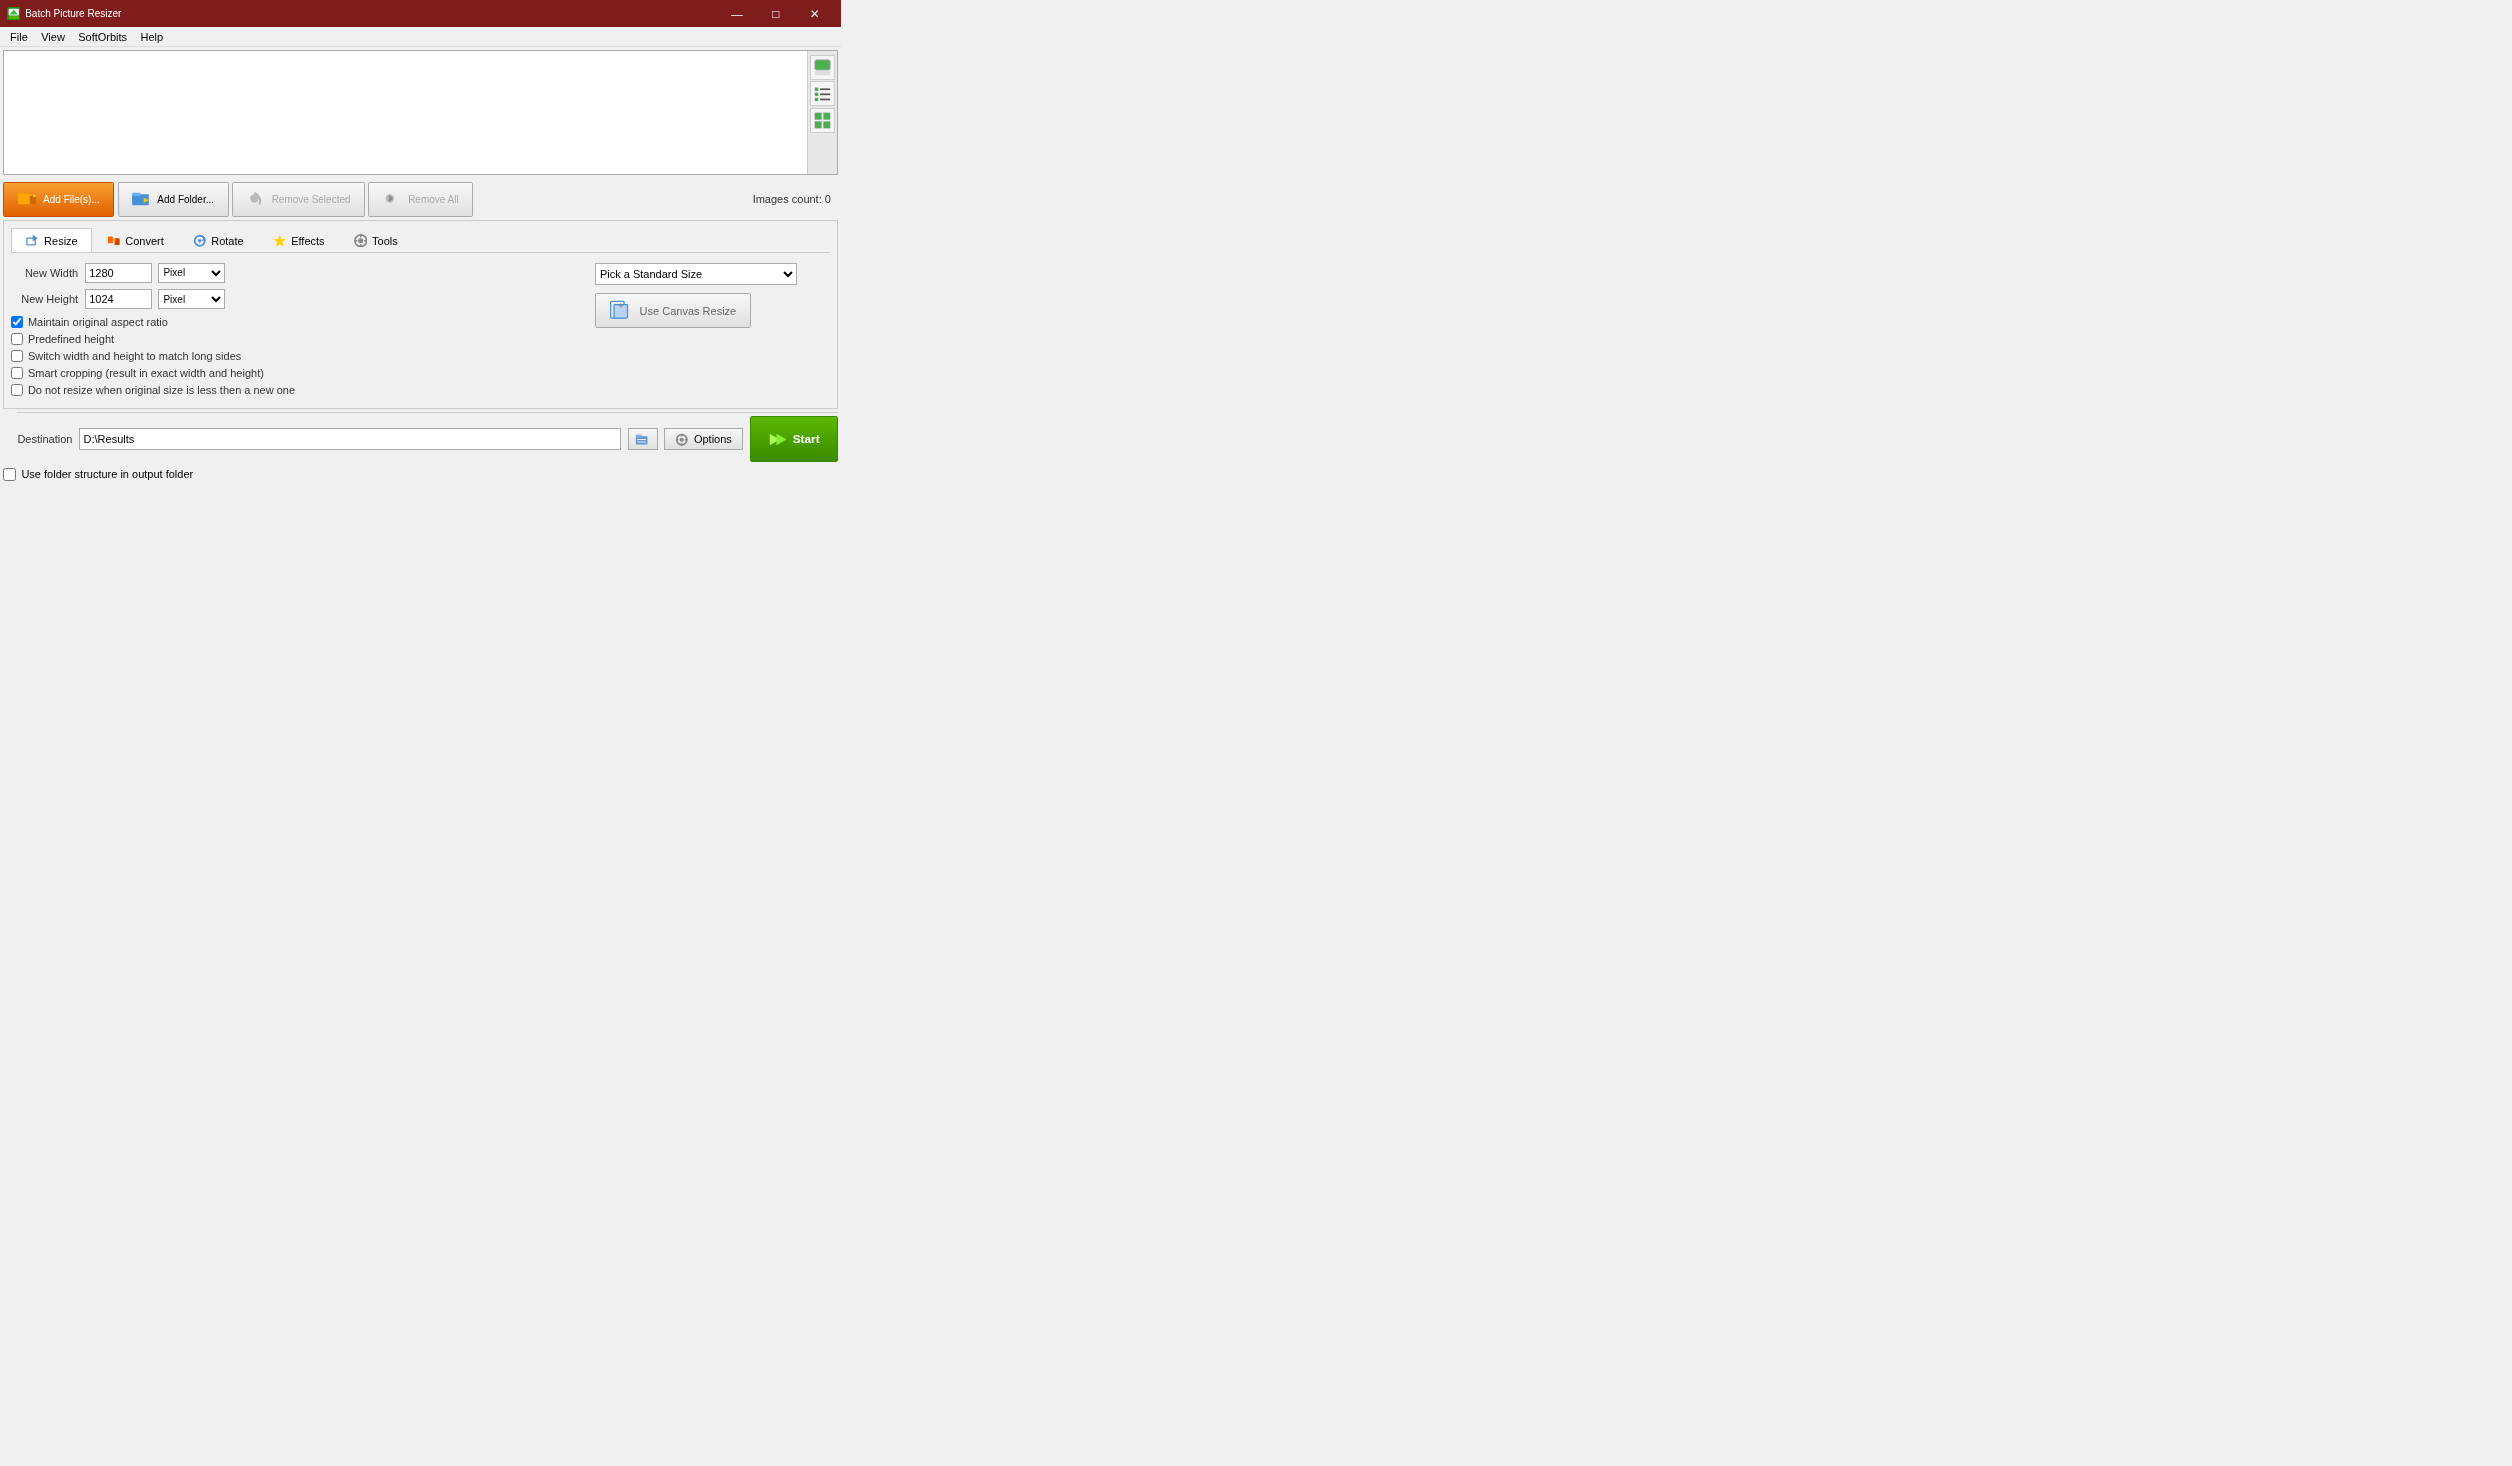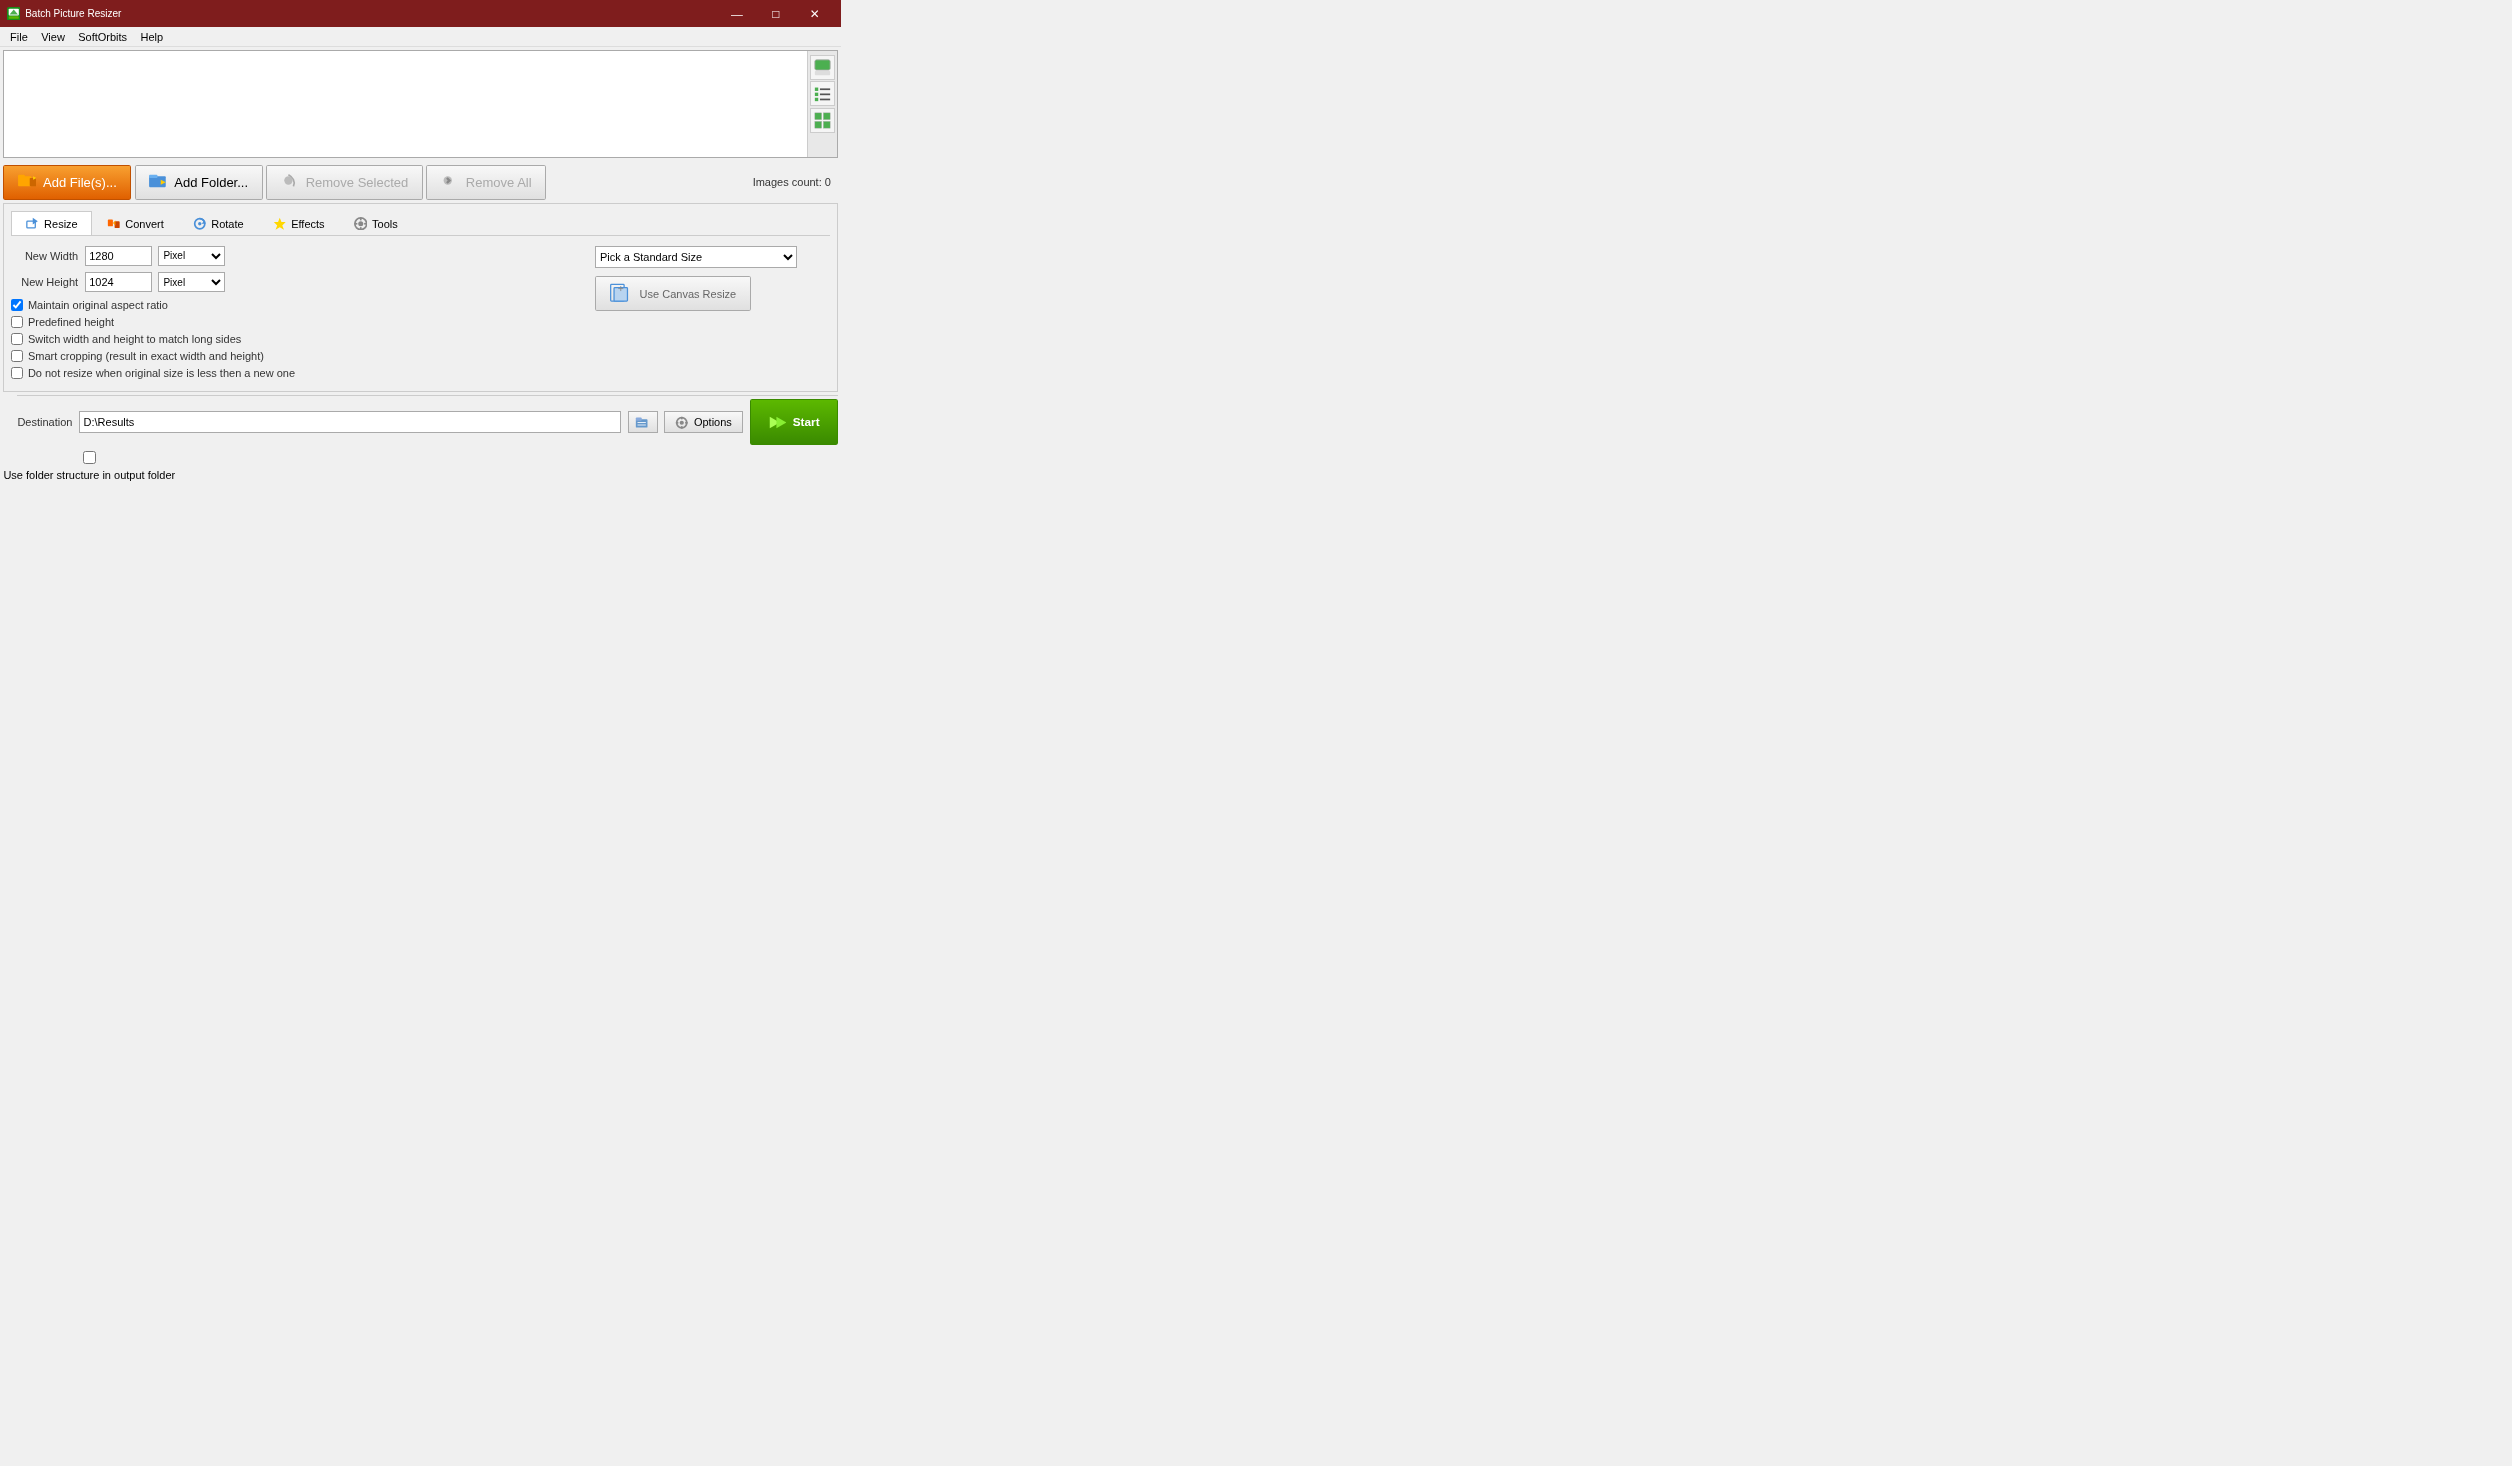--- a/index.html
+++ b/index.html
@@ -119,21 +119,21 @@
 
     .toolbar-btn {
       height: 35px;
       padding: 0 13.5px;
       border: 0.8px solid #aaa;
       background: linear-gradient(to bottom, #f8f8f8, #e0e0e0);
       cursor: pointer;
       display: flex;
       align-items: center;
       gap: 6.7px;
-      font-size: 13px;
+      font-size: 10px;
       border-radius: 1.7px;
     }
     .toolbar-btn.disabled {
       color: #aaa;
       cursor: default;
     }
     .toolbar-btn.primary {
       background: linear-gradient(to bottom, #f8a030, #e06000);
       border-color: #c05000;
       color: white;
@@ -322,21 +322,20 @@
     .bottom-row2 {
       display: flex;
       align-items: center;
       padding: 1.7px 0;
     }
     .use-folder-checkbox {
       display: flex;
       align-items: center;
       gap: 5px;
       font-size: 11px;
-      flex-direction: column;
     }
   </style>
 </head>
 <body>
 
 <div class="title-bar">
   <div class="title-bar-left">
 
     <svg width="13.5" height="13.5" viewBox="0 0 16 16">
       <rect width="16" height="16" fill="#1a8c1a" rx="2"></rect>

